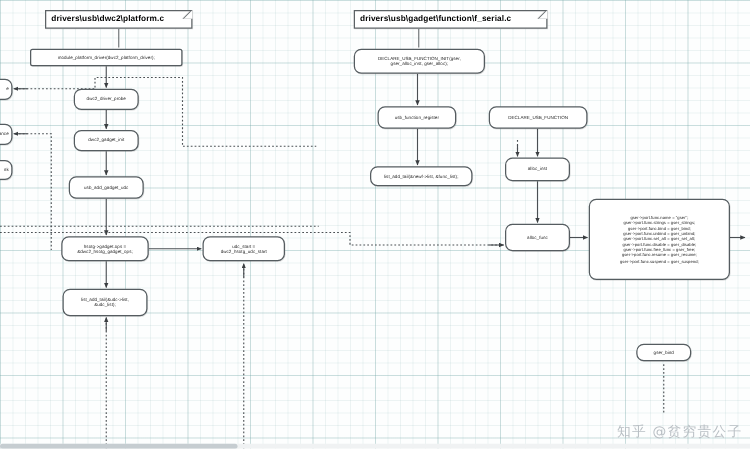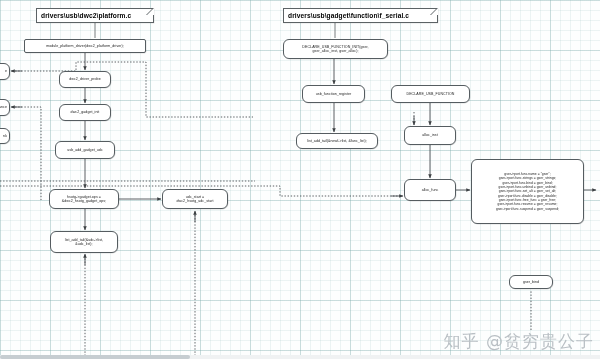--- a/index.html
+++ b/index.html
@@ -64,21 +64,21 @@
     filter:drop-shadow(-0.5px 0.5px 0 #5c6265);
   }
   .code-node{
     font-size:3.3px;
     line-height:1.32;
     padding:3px 3px;
   }
   .watermark{
     position:absolute;
     right:6px;bottom:6px;
-    font-size:17px;
+    font-size:11px;
     color:#b9bfc4;
     letter-spacing:1px;
     font-family:"DejaVu Sans", sans-serif;
     white-space:nowrap;
   }
   .scrollbar{
     position:absolute;
     left:0;bottom:0;
     height:4px;width:600px;
     background:#f0f2f3;

